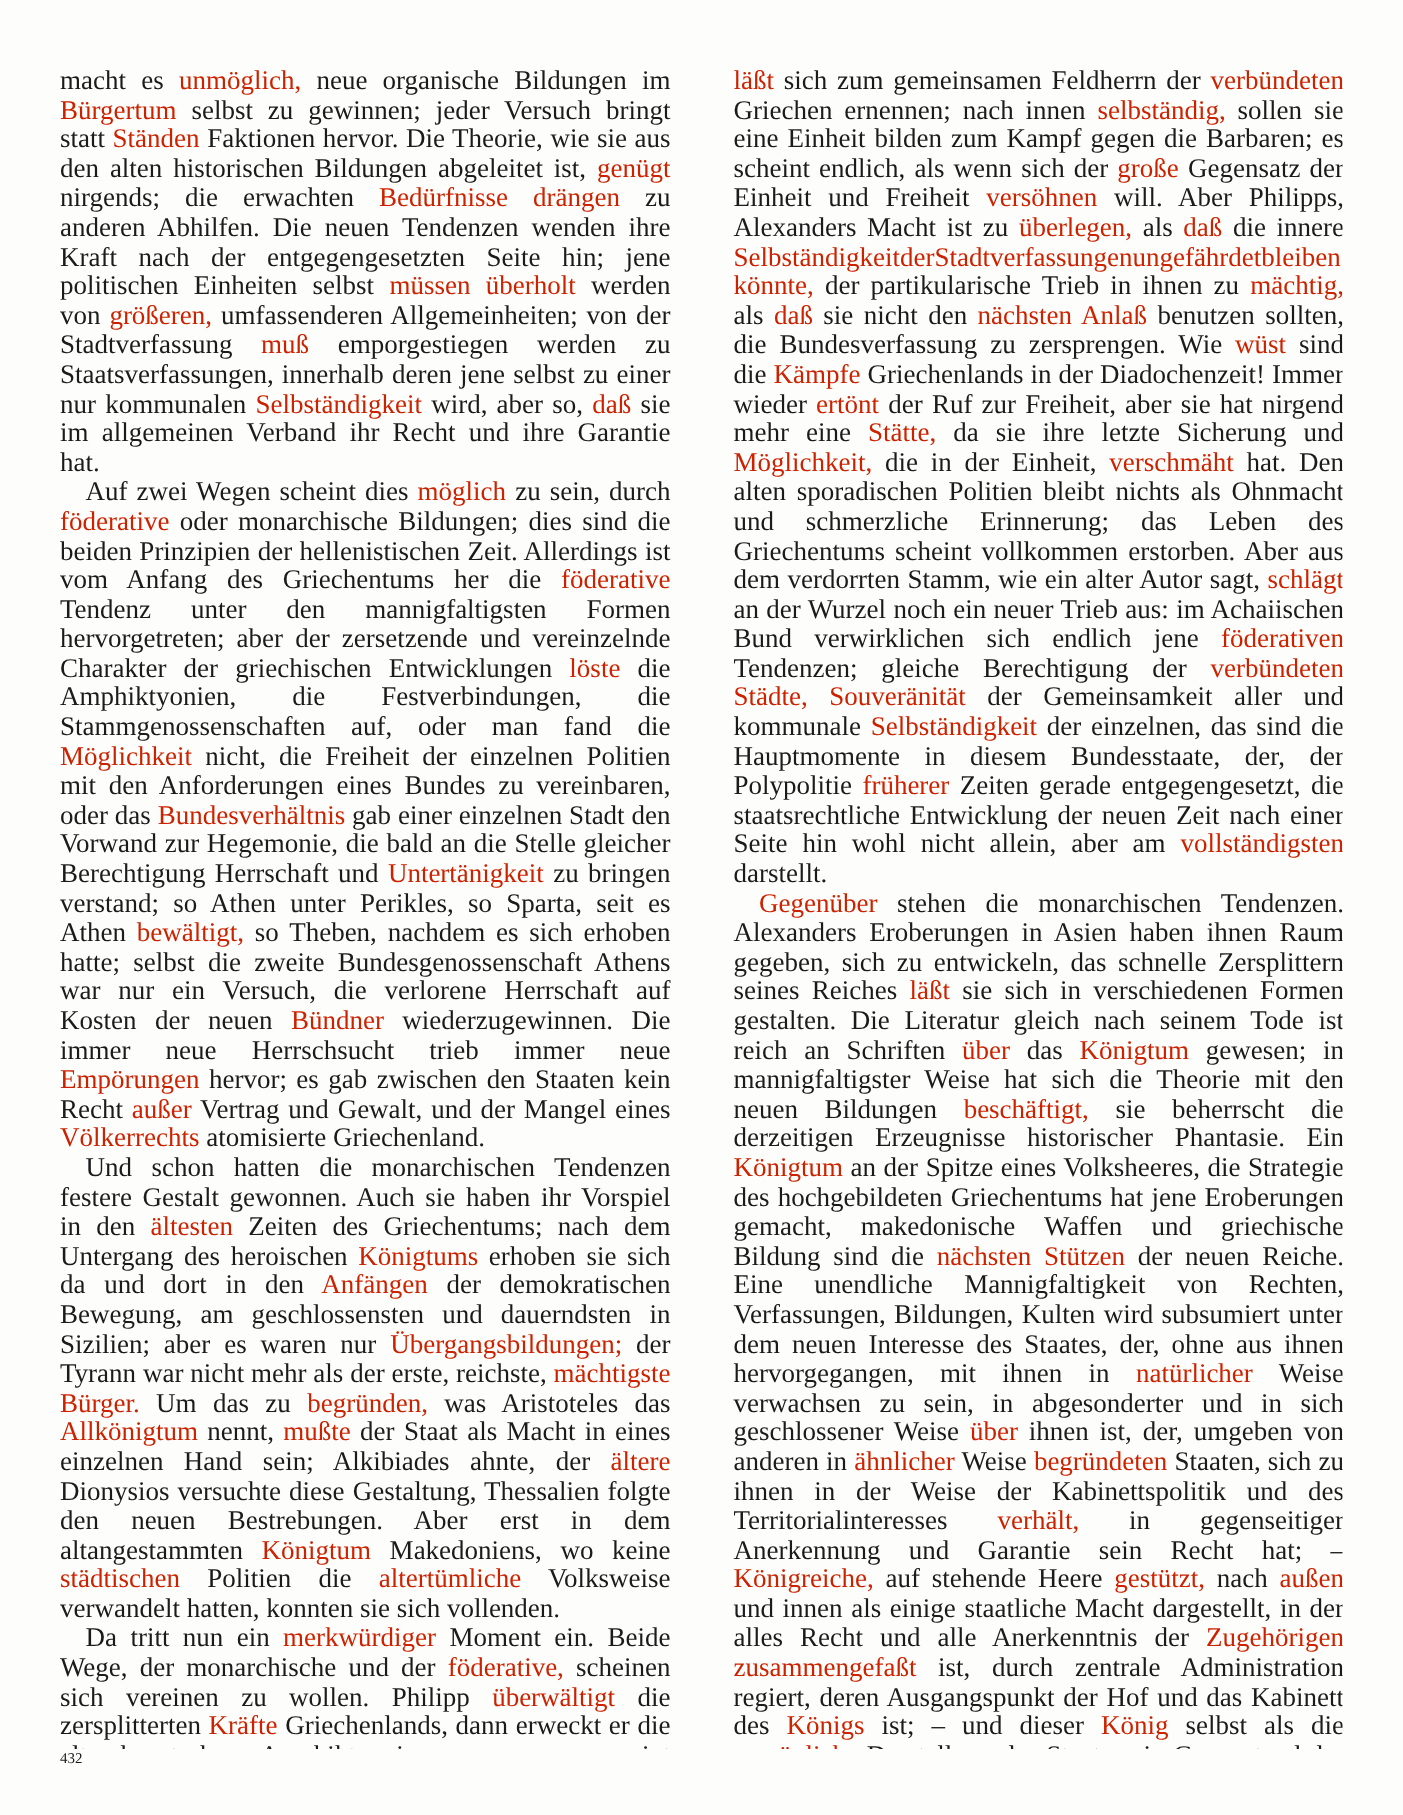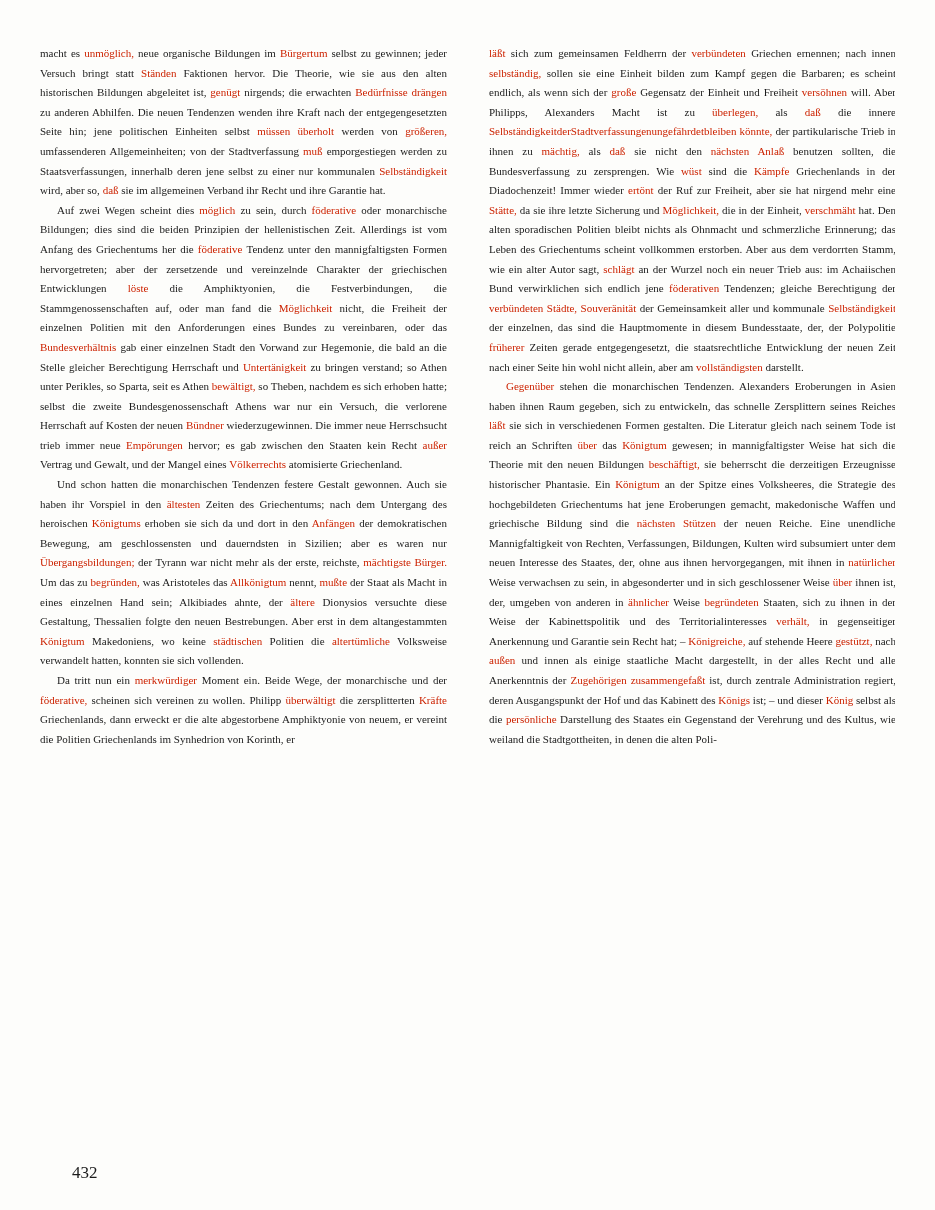--- a/index.html
+++ b/index.html
@@ -33,40 +33,39 @@
     display:flex;
     gap:42px;
     overflow:hidden;
   }
   .col{
     width:407px;
     flex:0 0 407px;
   }
   .para{
     margin:0;
-    font-size:11px;
+    font-size:18px;
     line-height:19.6px;
     text-align:justify;
     text-indent:17px;
     overflow-wrap:break-word;
   }
   .para.noindent{
     text-indent:0;
   }
   .hl{
     color:var(--hl);
   }
   .pagenum{
     position:absolute;
     left:40px;
     bottom:30px;
-    font-size:17px;
+    font-size:10px;
     line-height:14px;
     color:var(--text);
-    margin-left:32px;
   }
 </style>
 </head>
 <body>
 
 <div class="page">
   <div class="columns">
     <div class="col">
       <p class="para noindent">macht es <span class="hl">unmöglich,</span> neue organische Bildungen im <span class="hl">Bürgertum</span> selbst zu gewinnen; jeder Versuch bringt statt <span class="hl">Ständen</span> Faktionen hervor. Die Theorie, wie sie aus den alten historischen Bildungen abgeleitet ist, <span class="hl">genügt</span> nirgends; die erwachten <span class="hl">Bedürfnisse</span> <span class="hl">drängen</span> zu anderen Abhilfen. Die neuen Tendenzen wenden ihre Kraft nach der entgegengesetzten Seite hin; jene politischen Einheiten selbst <span class="hl">müssen</span> <span class="hl">überholt</span> werden von <span class="hl">größeren,</span> umfassenderen Allgemeinheiten; von der Stadtverfassung <span class="hl">muß</span> emporgestiegen werden zu Staatsverfassungen, innerhalb deren jene selbst zu einer nur kommunalen <span class="hl">Selbständigkeit</span> wird, aber so, <span class="hl">daß</span> sie im allgemeinen Verband ihr Recht und ihre Garantie hat.</p>
       <p class="para">Auf zwei Wegen scheint dies <span class="hl">möglich</span> zu sein, durch <span class="hl">föderative</span> oder monarchische Bildungen; dies sind die beiden Prinzipien der hellenistischen Zeit. Allerdings ist vom Anfang des Griechentums her die <span class="hl">föderative</span> Tendenz unter den mannigfaltigsten Formen hervorgetreten; aber der zersetzende und vereinzelnde Charakter der griechischen Entwicklungen <span class="hl">löste</span> die Amphiktyonien, die Festverbindungen, die Stammgenossenschaften auf, oder man fand die <span class="hl">Möglichkeit</span> nicht, die Freiheit der einzelnen Politien mit den Anforderungen eines Bundes zu vereinbaren, oder das <span class="hl">Bundesverhältnis</span> gab einer einzelnen Stadt den Vorwand zur Hegemonie, die bald an die Stelle gleicher Berechtigung Herrschaft und <span class="hl">Untertänigkeit</span> zu bringen verstand; so Athen unter Perikles, so Sparta, seit es Athen <span class="hl">bewältigt,</span> so Theben, nachdem es sich erhoben hatte; selbst die zweite Bundesgenossenschaft Athens war nur ein Versuch, die verlorene Herrschaft auf Kosten der neuen <span class="hl">Bündner</span> wiederzugewinnen. Die immer neue Herrschsucht trieb immer neue <span class="hl">Empörungen</span> hervor; es gab zwischen den Staaten kein Recht <span class="hl">außer</span> Vertrag und Gewalt, und der Mangel eines <span class="hl">Völkerrechts</span> atomisierte Griechenland.</p>

